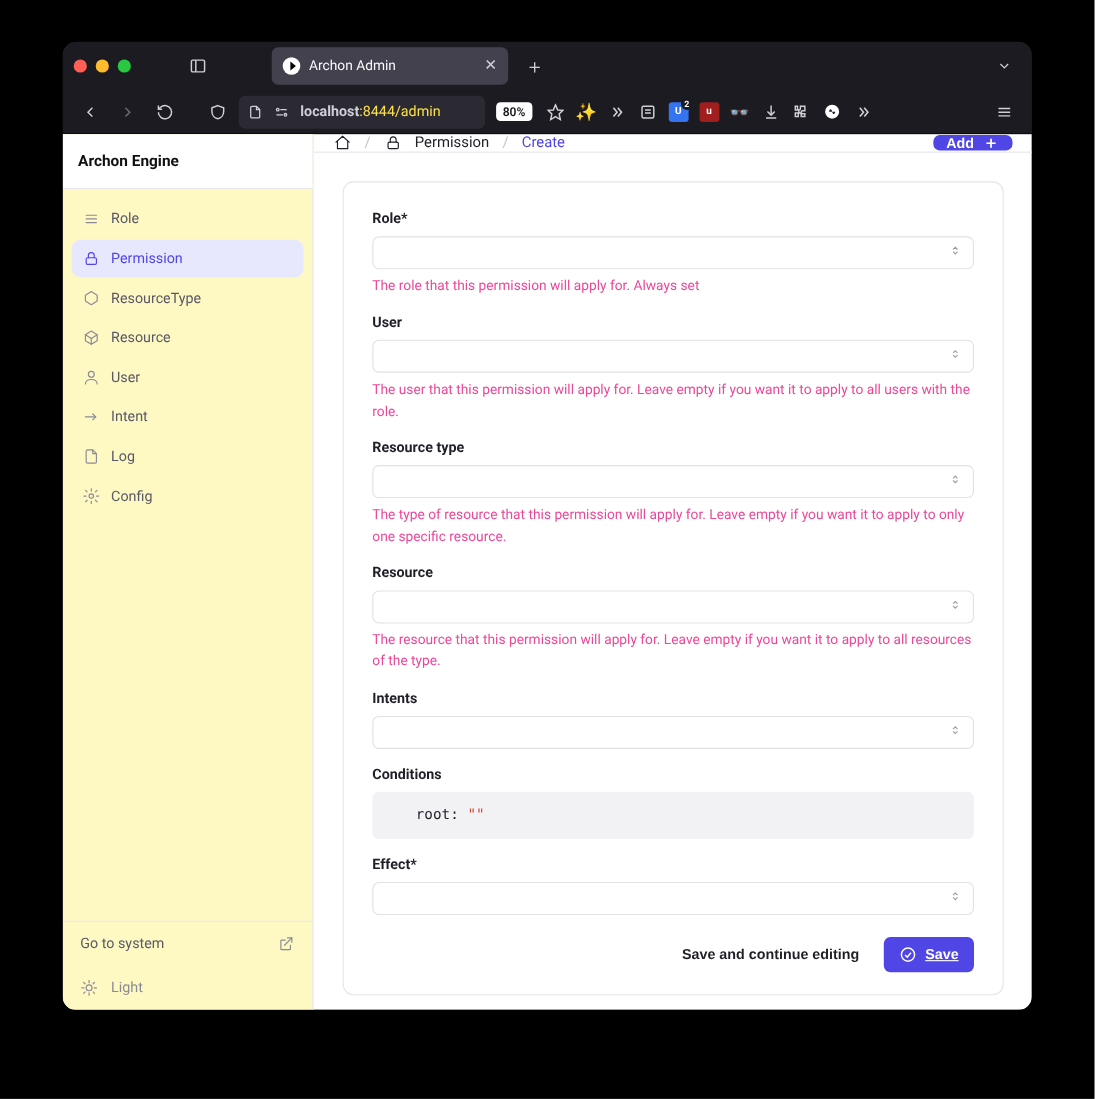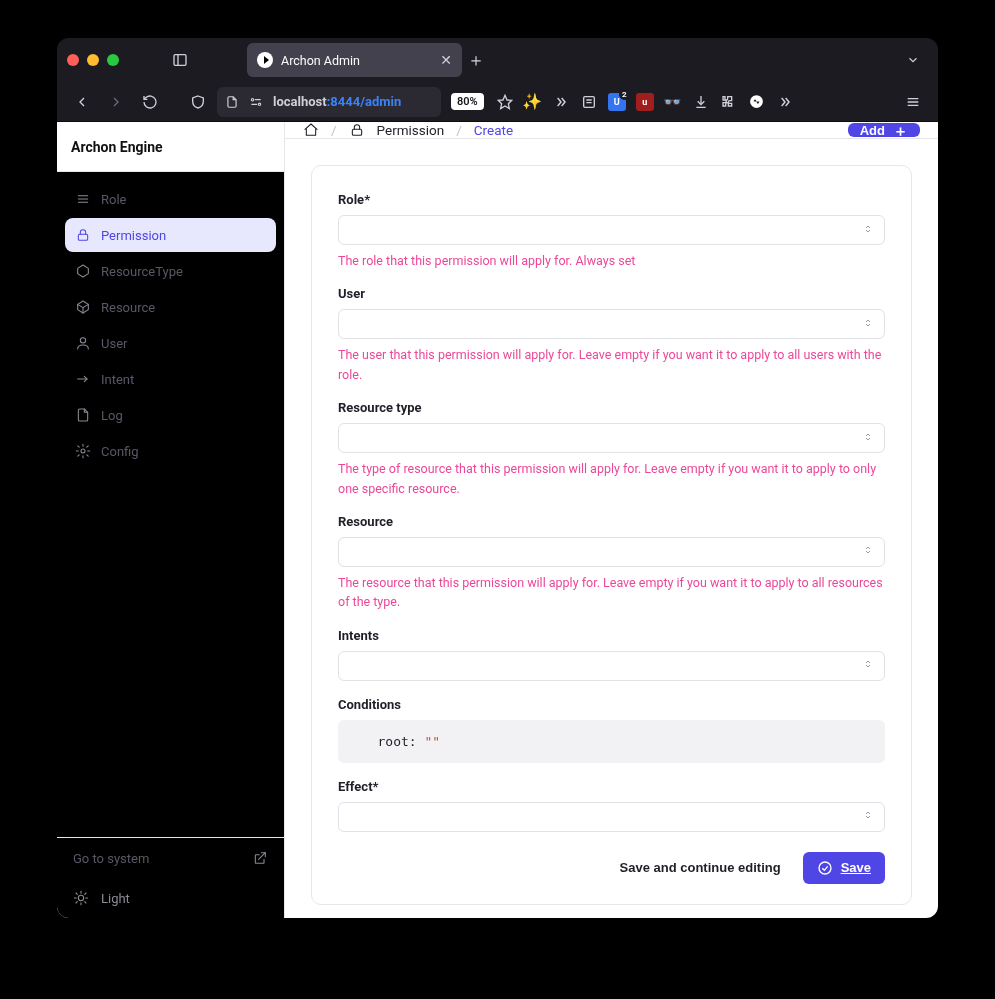--- a/index.html
+++ b/index.html
@@ -11,58 +11,58 @@
     background:#1c1b22; border-radius:12px; overflow:hidden; box-shadow:0 0 40px rgba(0,0,0,.6);
     display:flex; flex-direction:column;
   }
 
   
   .titlebar { height:44px; background:#1c1b22; display:flex; align-items:center; padding:0 10px; gap:8px; }
   .traffic { display:flex; gap:8px; margin-right:38px; }
   .tl { width:12px; height:12px; border-radius:50%; }
   .tl.r{background:#ff5f57;} .tl.y{background:#febc2e;} .tl.g{background:#28c840;}
   .sidebar-toggle svg { display:block; }
-  .tab-strip { display:flex; align-items:center; margin-left:20px; flex:1;padding-left:24px; }
+  .tab-strip { display:flex; align-items:center; gap:10px; margin-left:20px; flex:1;padding-left:24px; }
   .tab {
     background:#42414d; width:215px; height:34px; border-radius:6px;
     display:flex; align-items:center; padding:0 10px; gap:8px; color:#fbfbfe; font-size:12.5px;
   }
   .tab .favicon { width:16px; height:16px; background:#fff; border-radius:50%; display:flex; align-items:center; justify-content:center; }
   .tab .favicon::after { content:""; border-left:5px solid #000; border-top:4px solid transparent; border-bottom:4px solid transparent; margin-left:2px; }
   .tab .close { margin-left:auto; color:#cfcfd8; font-size:14px; line-height:1; }
   .newtab { width:28px; height:28px; display:flex; align-items:center; justify-content:center; color:#cfcfd8; font-size:18px; }
   .tab-right { margin-left:auto; display:flex; align-items:center; gap:6px; }
   .chev { color:#cfcfd8; }
 
   
   .toolbar { height:40px; background:#1c1b22; border-bottom:1px solid #0c0c0d; display:flex; align-items:center; padding:0 10px; gap:4px; }
   .tbtn { width:30px; height:30px; display:flex; align-items:center; justify-content:center; color:#cfcfd8; border-radius:4px; }
   .tbtn.dim { color:#6b6b75; }
   .urlbar { flex:0 0 224px; height:30px; background:#2b2a33; border-radius:6px; display:flex; align-items:center; padding:0 8px; gap:10px; color:#cfcfd8; font-size:13px; overflow:hidden; }
   .urlbar .lhs-icons { display:flex; gap:10px; align-items:center; }
   .urltext { white-space:nowrap; }
-  .urltext .muted { color:#3b82f6;font-weight:bold; }
+  .urltext .muted { color:#fde047; }
   .zoom-pill { background:#fff; color:#15141a; font-size:11px; font-weight:600; padding:2px 6px; border-radius:4px; margin-left:6px; }
   .toolbar .icons-right { display:flex; gap:2px; align-items:center; margin-left:4px; }
   .ext { width:26px; height:26px; display:flex; align-items:center; justify-content:center; font-size:16px; }
   .ext.star{color:#cfcfd8;} .ext.chev2{color:#cfcfd8;}
   .ext.ff{color:#cfcfd8;}
   .ub { width:18px;height:18px;border-radius:3px;display:flex;align-items:center;justify-content:center;font-size:9px;font-weight:700;color:#fff; }
   .ub.blue{background:#3574f0;position:relative;} .ub.blue .badge{position:absolute;top:-4px;right:-4px;background:#1c1b22;border:1px solid #1c1b22;color:#fff;font-size:8px;border-radius:6px;padding:0 2px;}
   .ub.red{background:#a01e1e;}
   .glasses{font-size:15px;}
   .pocket,.puzzle,.siri{ color:#cfcfd8; }
   .siri svg circle.b{fill:#fff;} .siri svg path{fill:#1c1b22;}
   .hamburger{ color:#cfcfd8; margin-left:auto; }
 
   
   .app { flex:1; background:#fff; display:flex; overflow:hidden; border-top-left-radius:0; }
   .left {
     width:228px; border-right:1px solid #e6e6eb; display:flex; flex-direction:column;
-    background:#000000;
+    background:#fef9c3;
   }
   .brand { height:50px; background:#fff; border-bottom:1px solid #e6e6eb; display:flex; align-items:center; padding:0 14px; font-weight:700; font-size:14px; color:#111; }
   .nav { padding:10px 8px; display:flex; flex-direction:column; gap:2px; }
   .ni { display:flex; align-items:center; gap:10px; height:34px; padding:0 10px; border-radius:8px; color:#585866; font-size:13px; }
   .ni svg { flex:0 0 16px; }
   .ni.active { background:#e7e7fd; color:#4f46e5; }
   .ni.active svg { stroke:#4f46e5; }
   .left-bottom { margin-top:auto; border-top:1px solid #e6e6eb; }
   .lb-row { display:flex; align-items:center; justify-content:space-between; height:40px; padding:0 16px; color:#585866; font-size:13px;gap:20px; }
   .lb-row.theme { color:#8a8a97; gap:12px; justify-content:flex-start; }

